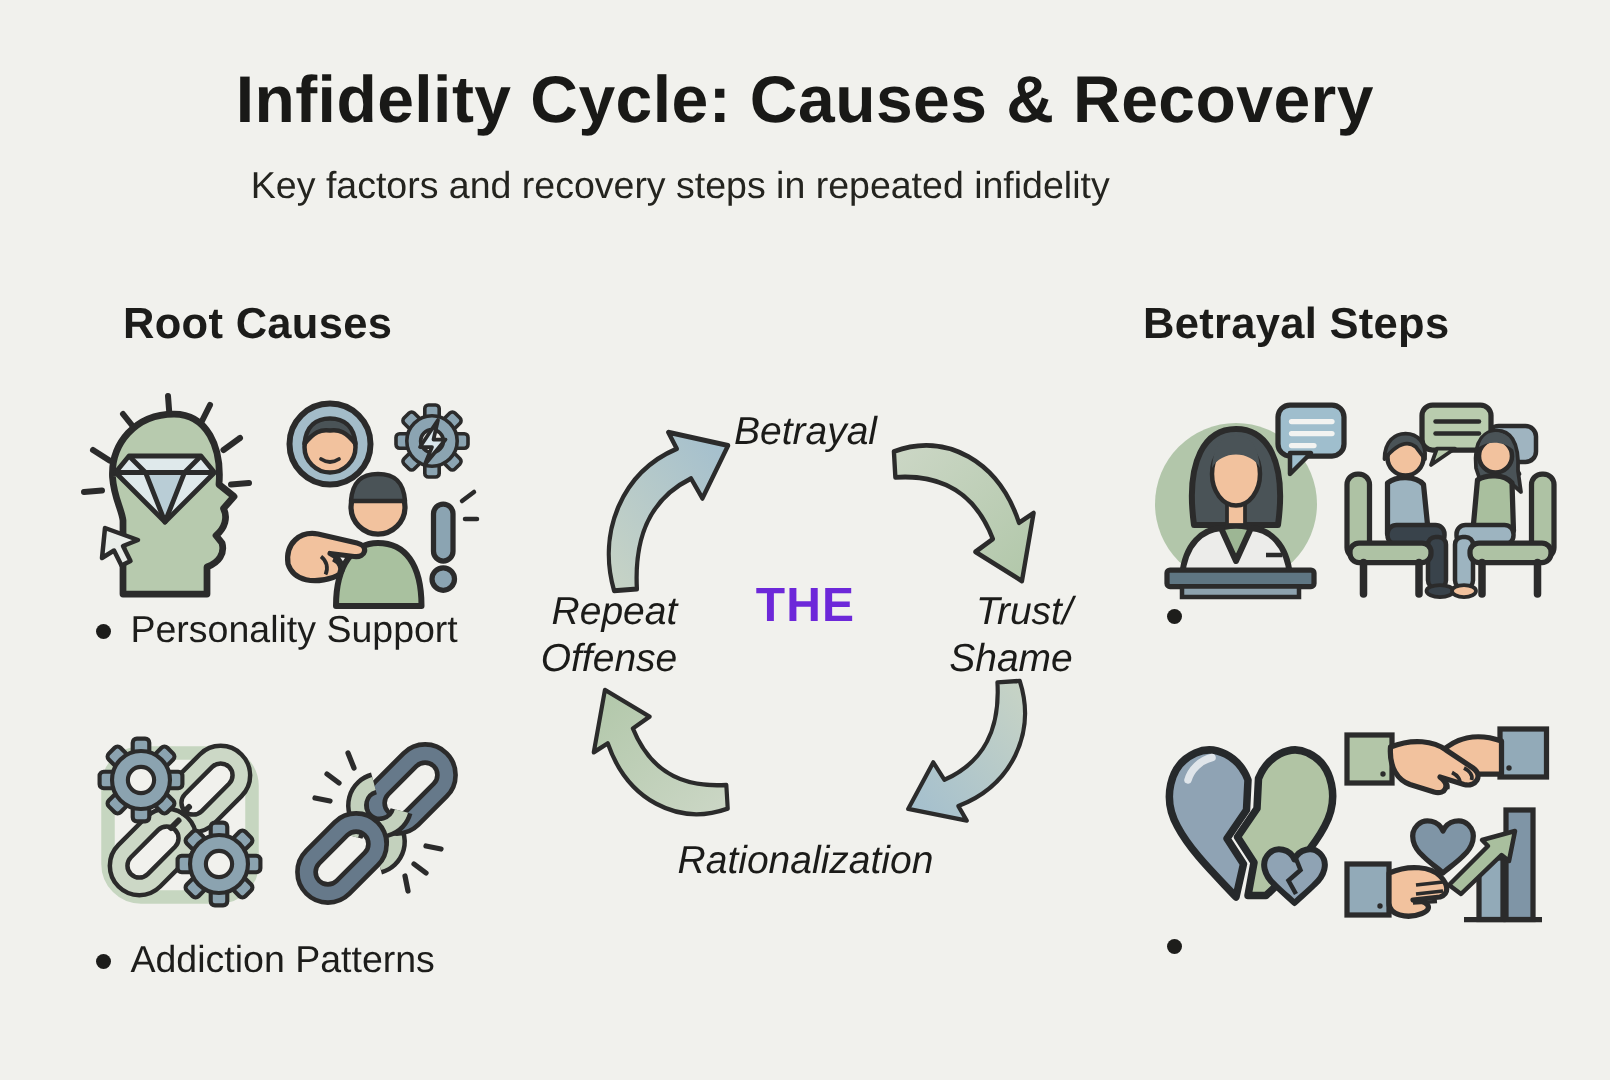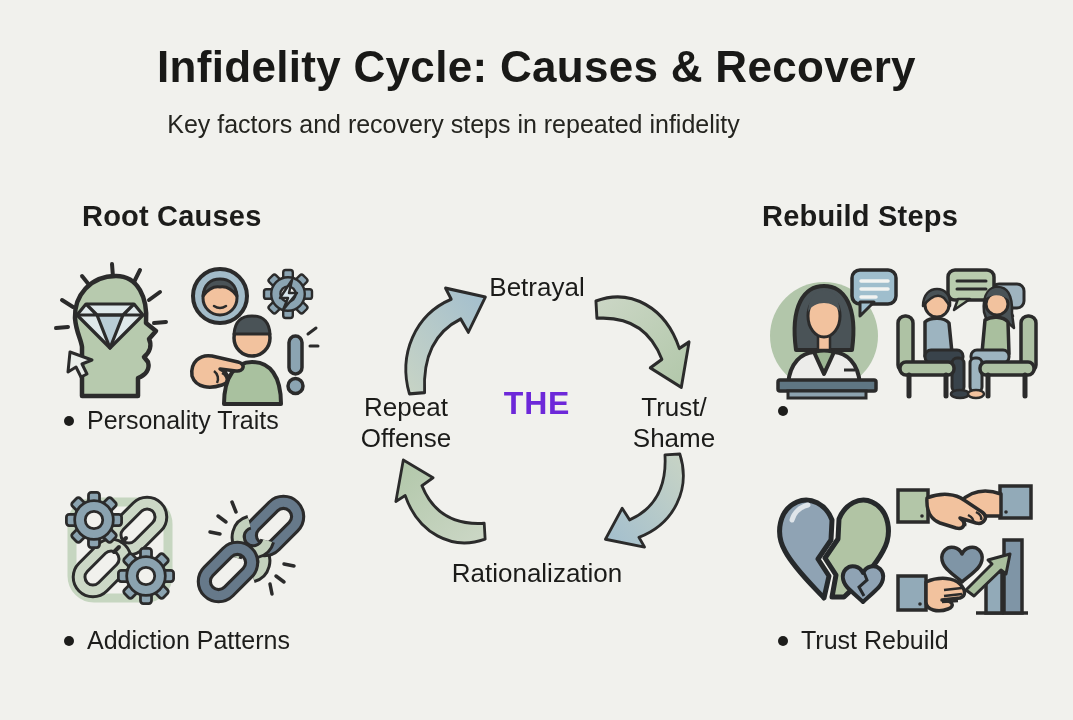--- a/index.html
+++ b/index.html
@@ -17,22 +17,22 @@
     left:0;top:110px;width:907px;text-align:center;
     font-size:25px;font-weight:500;color:#24241f;
   }
   .section-heading{
     font-size:29px;font-weight:700;color:#1c1c1a;letter-spacing:.2px;
   }
   .bullet-item{display:flex;align-items:center;gap:13px}
   .bullet-dot{width:10px;height:10px;border-radius:50%;background:#1d1d1b;flex:0 0 auto}
   .bullet-label{font-size:25px;font-weight:400;color:#1d1d1b;white-space:nowrap}
   .cycle-label{
-    font-size:26px;font-weight:400;color:#1b1b19;text-align:center;line-height:1.18;
-    transform:translateX(-50%);white-space:nowrap;
+    font-size:26px;font-weight:400;color:#1b1b19;text-align:right;line-height:1.18;
+    transform:translateX(-50%);white-space:nowrap;font-style:italic;
   }
   .cycle-center{
     font-size:32px;font-weight:800;color:#6d28d9;text-align:center;line-height:1.1;
     letter-spacing:.8px;transform:translateX(-50%);
   }
   svg.icon{display:block}
   .arrows{pointer-events:none}
 </style>
 </head>
 <body>
@@ -112,21 +112,21 @@
       <line x1="124" y1="78" x2="132" y2="72"></line>
         <line x1="126" y1="90" x2="134" y2="90"></line>
     </g>
     <path d="M 8,120 C 6,106 16,98 28,100 L 54,106 C 62,108 60,116 52,115 L 36,113 C 46,118 47,126 38,129 C 26,133 12,132 8,120 Z" fill="#f2c29e" stroke="#2b2b2b" stroke-width="3.5" stroke-linejoin="round"></path>
     <path d="M 38,117 C 42,119 44,123 42,126 M 30,115 C 34,118 35,123 33,127" stroke="#2b2b2b" stroke-width="2.5" fill="none"></path>
   </svg>
 </div>
 
 <div class="abs bullet-item" style="left:64px;top:406px">
   <span class="bullet-dot"></span>
-  <span class="bullet-label">Personality Traits</span>
+  <span class="bullet-label">Personality Support</span>
 </div>
 
 <div class="abs" style="left:50px;top:476px">
   <svg class="icon" width="136" height="142" viewBox="0 0 136 142">
     <rect x="22" y="26" width="96" height="96" rx="22" fill="none" stroke="#c6d6c0" stroke-width="9"></rect>
     <use href="#clink" transform="translate(88,50) rotate(-45) scale(0.92)" color="#ccd8c6"></use>
     <use href="#clink" transform="translate(52,92) rotate(-45) scale(0.92)" color="#ccd8c6"></use>
     <g stroke="#2b2b2b" stroke-width="4" stroke-linecap="round">
       <line x1="64" y1="76" x2="69" y2="71"></line>
         <line x1="72" y1="66" x2="76" y2="62"></line>
@@ -178,21 +178,21 @@
 </div>
 <div class="abs cycle-label" style="left:537px;top:558px">Rationalization</div>
 <div class="abs cycle-label" style="left:406px;top:392px">
   <div>Repeat</div>
   <div>Offense</div>
 </div>
 <div class="abs cycle-center" style="left:537px;top:386px">
   <div>THE</div>
 </div>
 
-<div class="abs section-heading" style="left:762px;top:200px">Rebuild Steps</div>
+<div class="abs section-heading" style="left:762px;top:200px">Betrayal Steps</div>
 
 <div class="abs" style="left:764px;top:256px">
   <svg class="icon" width="136" height="144" viewBox="0 0 136 144">
     <circle cx="60" cy="80" r="54" fill="#b2c6aa"></circle>
     <rect x="88" y="14" width="44" height="34" rx="8" fill="#9fbecd" stroke="#2b2b2b" stroke-width="3.5"></rect>
     <path d="M 96,46 L 96,60 L 110,46 Z" fill="#9fbecd" stroke="#2b2b2b" stroke-width="3" stroke-linejoin="round"></path>
     <g stroke="#f2f3f1" stroke-width="3.5" stroke-linecap="round">
       <line x1="97" y1="25" x2="124" y2="25"></line>
         <line x1="97" y1="33" x2="124" y2="33"></line>
         <line x1="97" y1="41" x2="112" y2="41"></line>
@@ -275,14 +275,13 @@
     <path d="M 66,78 C 63,71 54,69 49,74 C 43,80 46,89 53,95 C 58,100 63,103 66,106 C 69,103 74,100 79,95 C 86,89 89,80 83,74 C 78,69 69,71 66,78 Z" fill="#7f95a6" stroke="#2b2b2b" stroke-width="3.5" stroke-linejoin="round"></path>
     <rect x="2" y="100" width="28" height="34" fill="#92aab8" stroke="#2b2b2b" stroke-width="3.5"></rect>
     <circle cx="24" cy="128" r="1.8" fill="#2b2b2b"></circle>
     <path d="M 30,106 C 44,100 58,102 64,108 C 70,114 70,120 64,122 L 46,124 C 56,124 60,130 52,133 C 42,137 30,134 30,126 Z" fill="#f2c29e" stroke="#2b2b2b" stroke-width="3.5" stroke-linejoin="round"></path>
     <path d="M 48,114 L 66,112 M 48,120 L 66,118 M 46,126 L 62,125" stroke="#2b2b2b" stroke-width="2.5"></path>
   </svg>
 </div>
 
 <div class="abs bullet-item" style="left:778px;top:626px">
   <span class="bullet-dot"></span>
-  <span class="bullet-label">Trust Rebuild</span>
 </div>
 
 </body></html>

